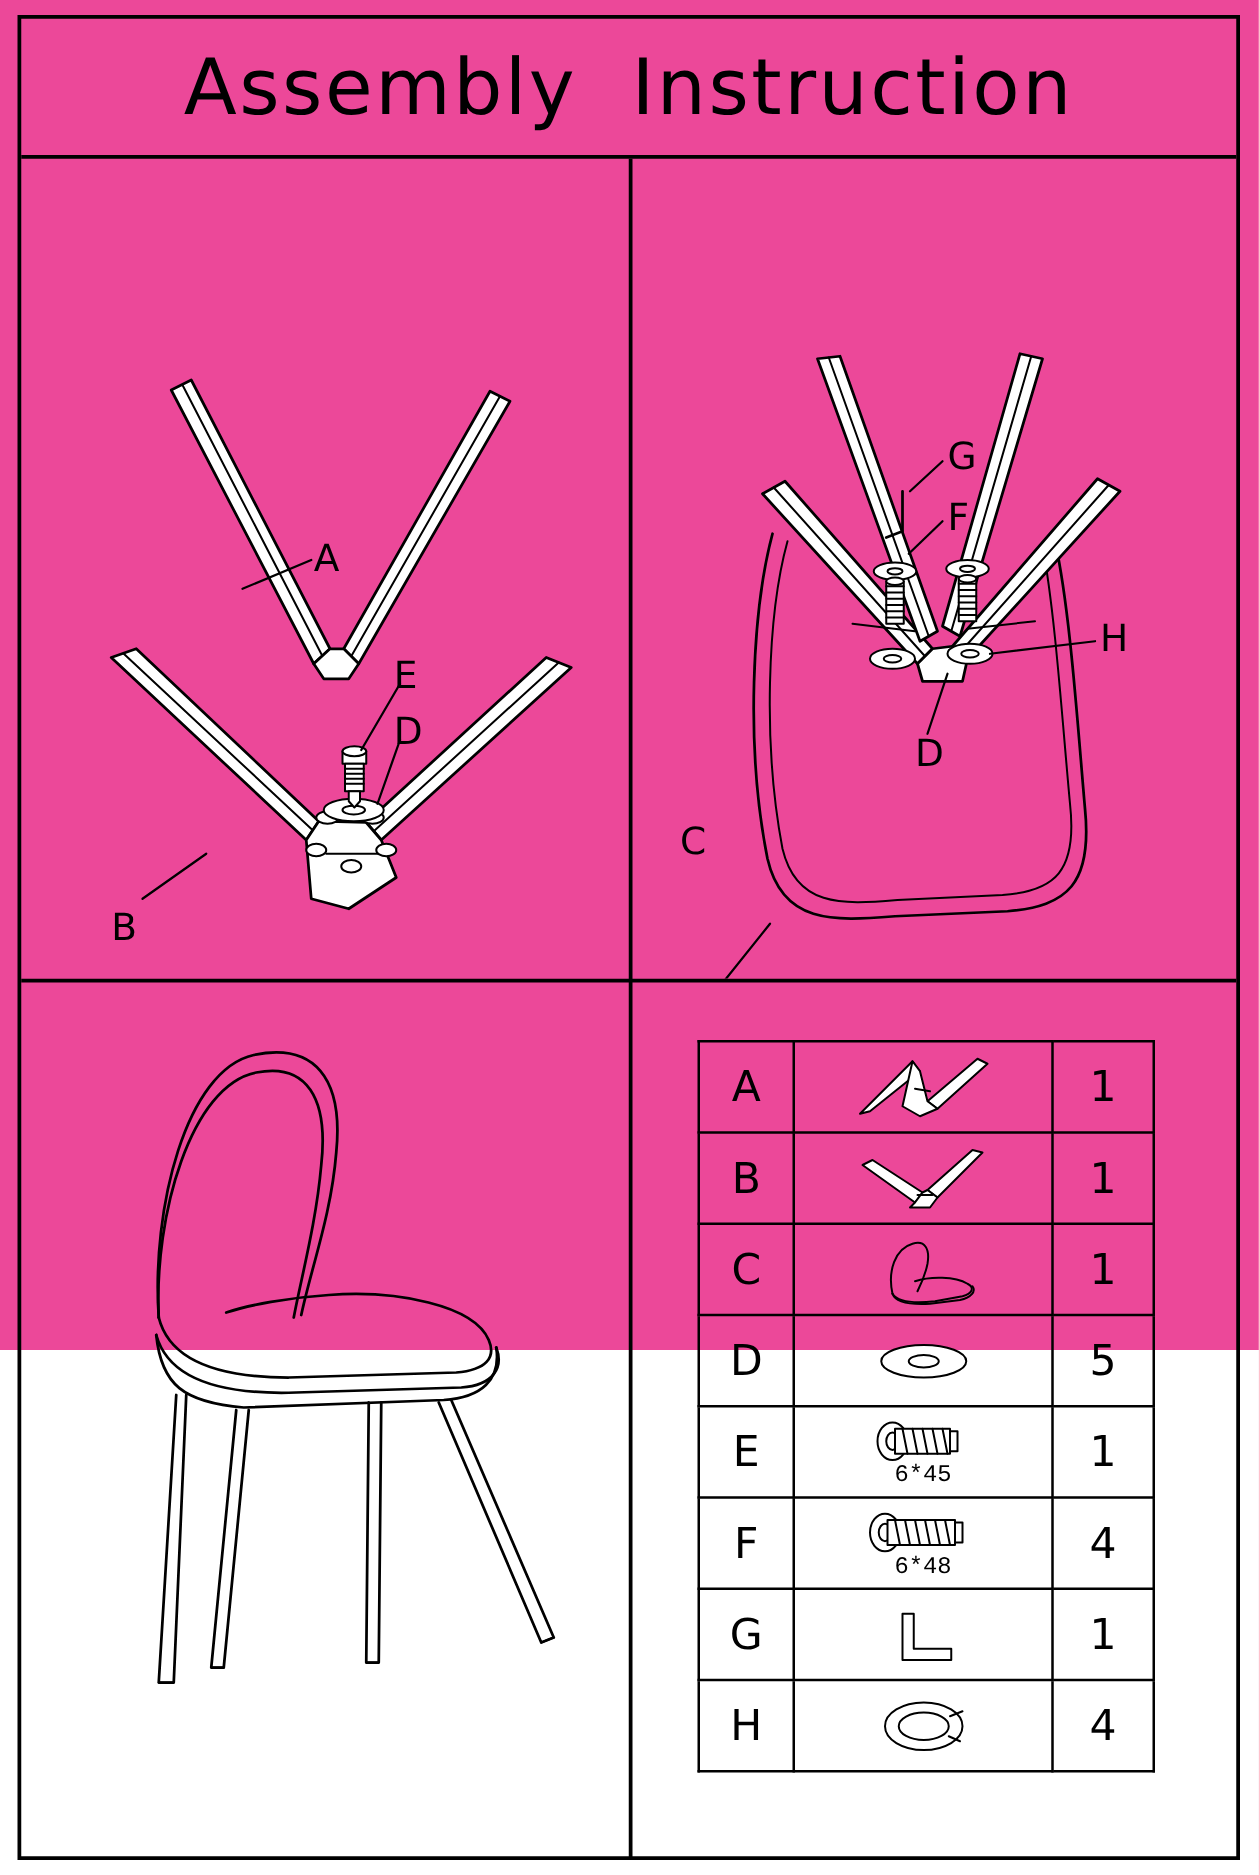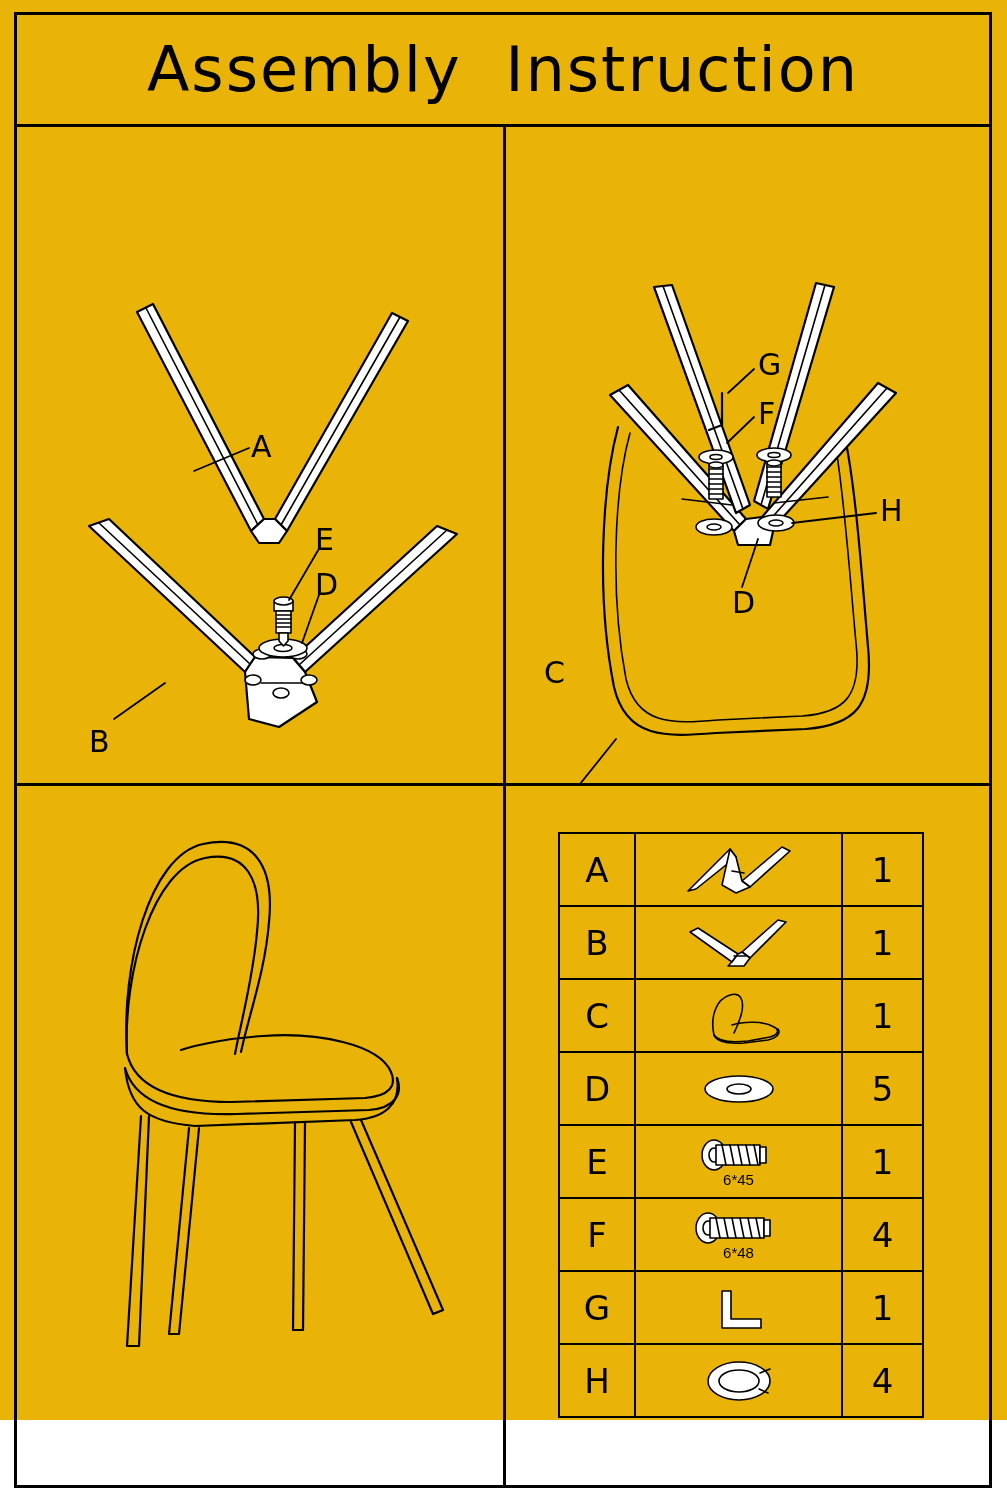--- a/index.html
+++ b/index.html
@@ -10,22 +10,22 @@
   body {
     width: 1007px;
     height: 1500px;
     font-family: "Liberation Sans", sans-serif;
     color: #000000;
     overflow: hidden;
   }
   #sheet {
     position: relative;
     width: 1007px;
-    height: 1420px;
-    background: #eab308;
+    height: 1080px;
+    background: #ec4899;
   }
   .outer-frame {
     position: absolute;
     left: 14px;
     top: 12px;
     width: 978px;
     height: 1476px;
     border: 3px solid #000;
     box-sizing: border-box;
   }
@@ -101,22 +101,22 @@
     padding: 0;
     text-align: center;
     vertical-align: middle;
     height: 71px;
   }
   .col-letter { width: 74px; font-size: 34px; font-family: "DejaVu Sans", sans-serif; }
   .col-pic    { width: 205px; position: relative; }
   .col-qty    { width: 79px; font-size: 34px; font-family: "DejaVu Sans", sans-serif; }
   .pic-wrap { display: flex; flex-direction: column; align-items: center; justify-content: center; }
   .pic-size {
-    font-size: 15px;
-    font-family: Liberation Sans, sans-serif;
+    font-size: 19px;
+    font-family: Liberation Mono, monospace;
     margin-top: -4px;
   }
 </style>
 </head>
 <body>
 
 <div id="sheet">
 
   <div class="outer-frame"></div>
 

